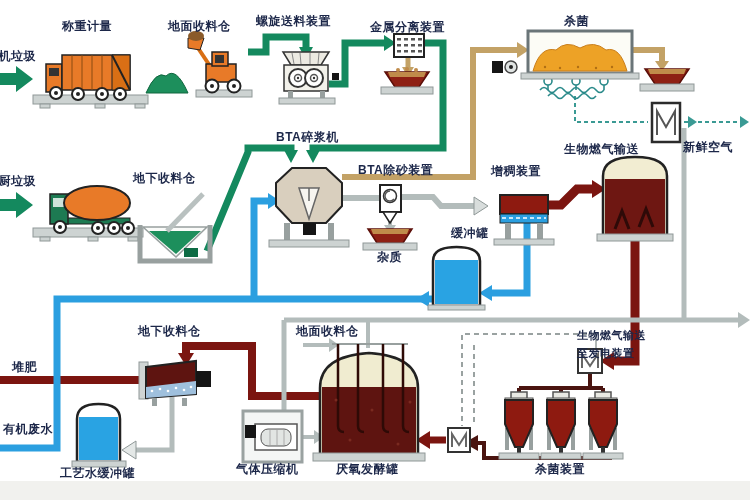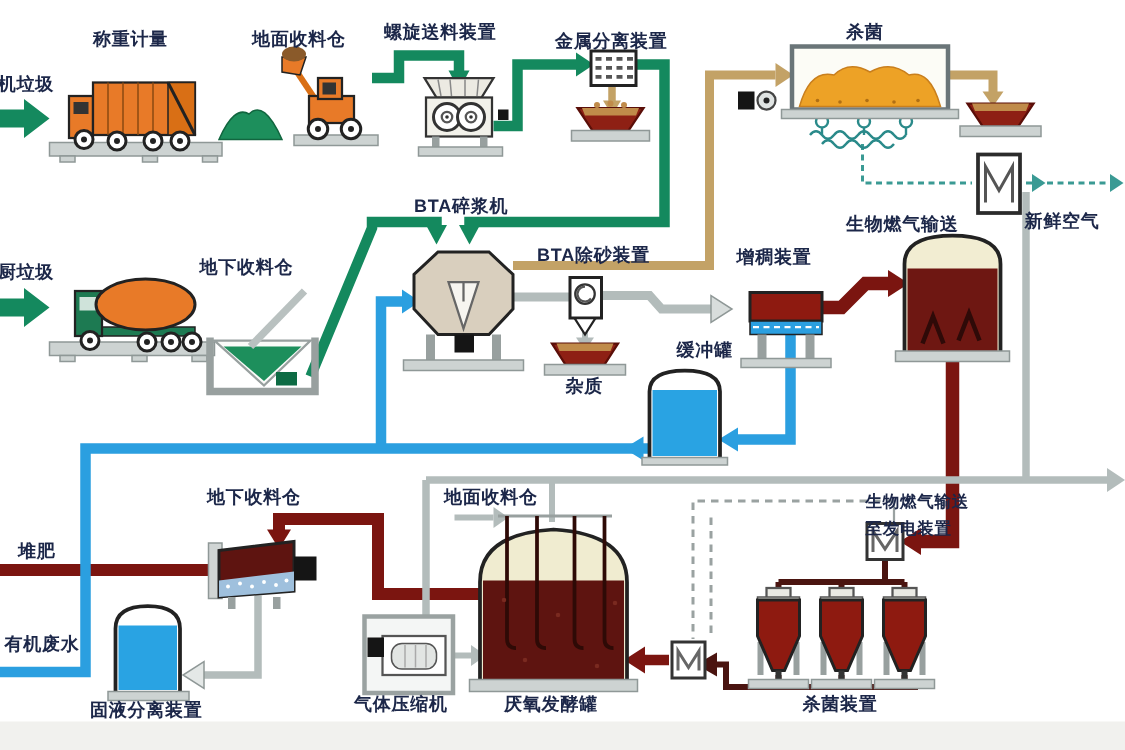--- a/index.html
+++ b/index.html
@@ -400,20 +400,20 @@
   <div class="lbl" style="left:276px;top:131px">BTA碎浆机</div>
   <div class="lbl" style="left:358px;top:164px">BTA除砂装置</div>
   <div class="lbl" style="left:377px;top:251px">杂质</div>
   <div class="lbl" style="left:451px;top:227px">缓冲罐</div>
   <div class="lbl" style="left:491px;top:165px">增稠装置</div>
   <div class="lbl" style="left:564px;top:143px">生物燃气输送</div>
   <div class="lbl" style="left:683px;top:141px">新鲜空气</div>
   <div class="lbl" style="left:138px;top:325px">地下收料仓</div>
   <div class="lbl" style="left:12px;top:361px">堆肥</div>
   <div class="lbl" style="left:3px;top:423px">有机废水</div>
-  <div class="lbl" style="left:60px;top:467px">固液分离装置</div>
+  <div class="lbl" style="left:60px;top:467px">工艺水缓冲罐</div>
   <div class="lbl" style="left:296px;top:325px">地面收料仓</div>
   <div class="lbl" style="left:236px;top:463px">气体压缩机</div>
   <div class="lbl" style="left:336px;top:463px">厌氧发酵罐</div>
   <div class="lbl" style="left:535px;top:463px">杀菌装置</div>
   <div class="lbl big" style="left:577px;top:329px">生物燃气输送</div>
   <div class="lbl big" style="left:577px;top:347px">至发电装置</div>
 </div>
 
 </body></html>

